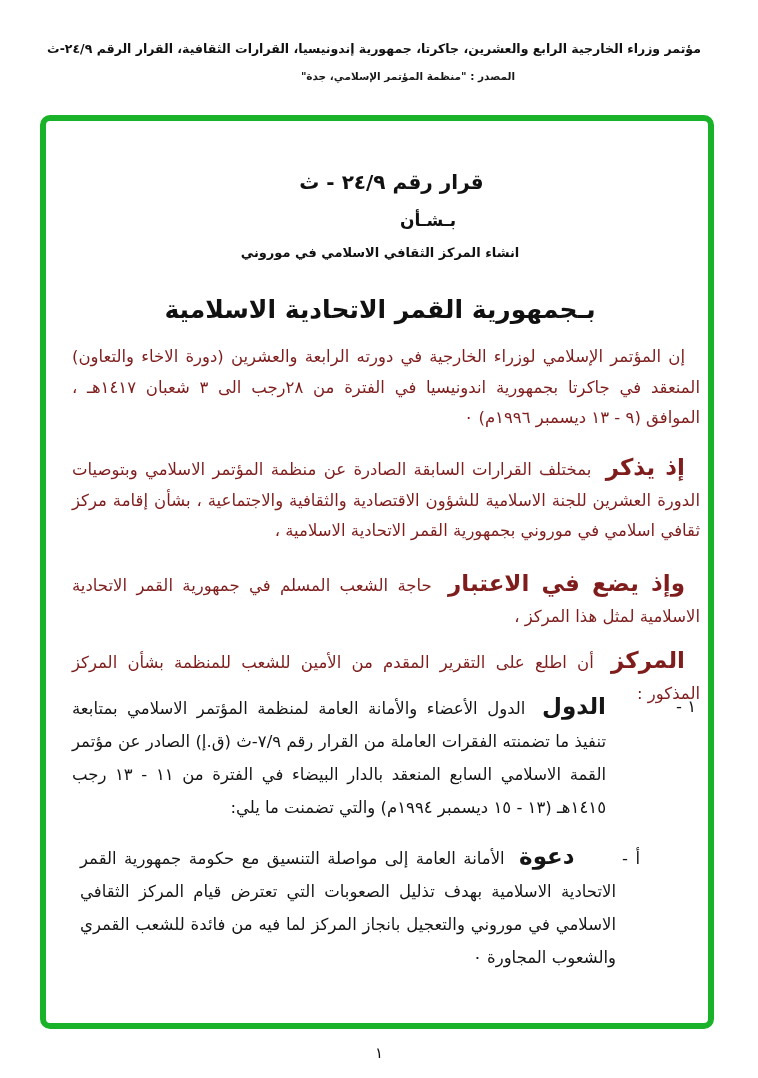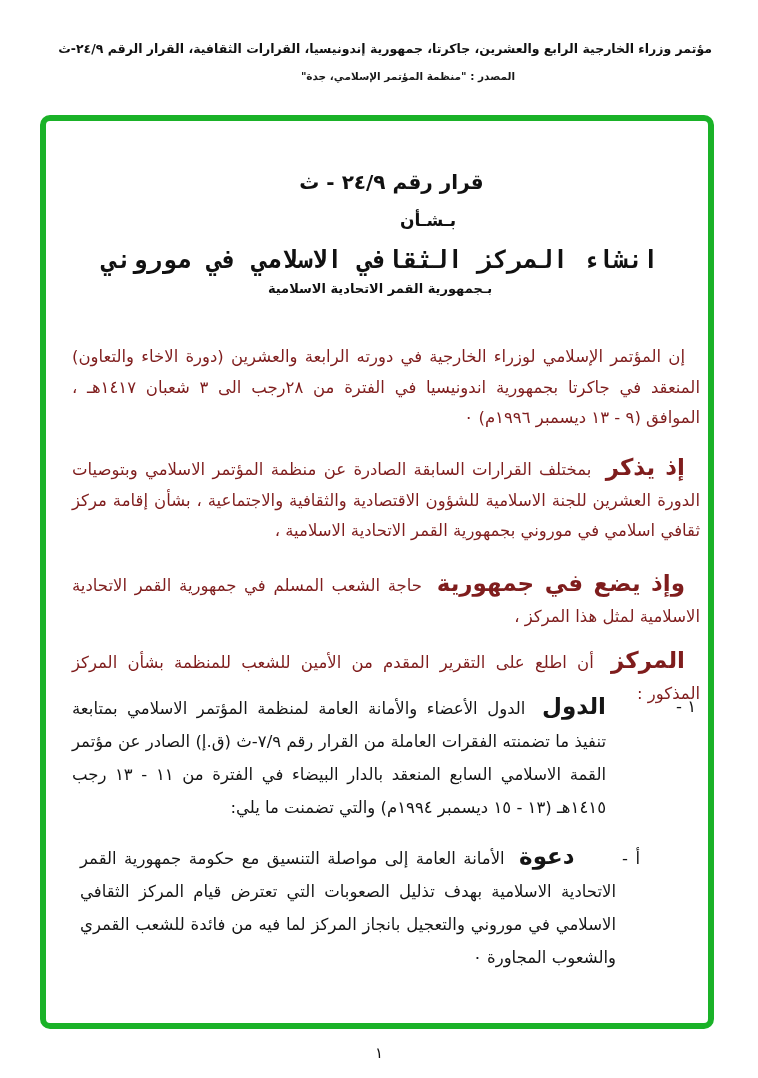--- a/index.html
+++ b/index.html
@@ -7,36 +7,36 @@
   body {
     position:relative;
     background:#ffffff;
     font-family:"DejaVu Sans", sans-serif;
     color:#151515;
     direction:rtl;
     overflow:hidden;
   }
   .hdr1 {
     position:absolute; top:40px; right:46px; left:36px;
-    text-align:right; font-weight:bold; font-size:12.5px; line-height:18px;
+    text-align:center; font-weight:bold; font-size:12.5px; line-height:18px;
     color:#101010; white-space:nowrap;
   }
   .hdr2 {
     position:absolute; top:70px; left:278px; width:260px;
     text-align:center; font-weight:bold; font-size:10.5px; color:#181818;
   }
   .doc-border {
     position:absolute; left:40px; top:115px; width:674px; height:914px;
     border:6px solid #1ab228; border-radius:10px; background:transparent;
   }
   .t-line { position:absolute; left:46px; width:668px; text-align:center; font-weight:bold; color:#111; }
   .t1 { top:170px; font-size:20px;padding-left:23px; }
   .t2 { top:210px; font-size:17px;margin-left:48px; }
-  .t3 { top:245px; font-size:25px;font-family:Liberation Mono, monospace; }
-  .t4 { top:281px; font-size:13px; }
+  .t3 { top:245px; font-size:13px; }
+  .t4 { top:295px; font-size:25px; }
   .para {
     position:absolute; right:58px; width:628px;
     text-align:justify; font-size:16.5px; line-height:30.5px;
     text-indent:15px; color:#7f1d1d;
   }
   .p1 { top:342px; }
   .p2 { top:452px; }
   .p3 { top:568px; }
   .p4 { top:645px; }
   .lead { font-weight:bold; font-size:23px; margin-left:7px; }
@@ -73,21 +73,21 @@
 <p class="para p1">
   <span>إن المؤتمر الإسلامي لوزراء الخارجية في دورته الرابعة والعشرين (دورة الاخاء والتعاون) المنعقد في جاكرتا بجمهورية اندونيسيا في الفترة من ٢٨رجب الى ٣ شعبان ١٤١٧هـ ، الموافق (٩ - ١٣ ديسمبر ١٩٩٦م) ٠</span>
 </p>
 
 <p class="para p2">
   <span class="lead">إذ يذكر</span>
   <span>بمختلف القرارات السابقة الصادرة عن منظمة المؤتمر الاسلامي وبتوصيات الدورة العشرين للجنة الاسلامية للشؤون الاقتصادية والثقافية والاجتماعية ، بشأن إقامة مركز ثقافي اسلامي في موروني بجمهورية القمر الاتحادية الاسلامية ،</span>
 </p>
 
 <p class="para p3">
-  <span class="lead">وإذ يضع في جمهورية</span>
+  <span class="lead">وإذ يضع في الاعتبار</span>
   <span>حاجة الشعب المسلم في جمهورية القمر الاتحادية الاسلامية لمثل هذا المركز ،</span>
 </p>
 
 <p class="para p4">
   <span class="lead">المركز</span>
   <span>أن اطلع على التقرير المقدم من الأمين للشعب للمنظمة بشأن المركز المذكور :</span>
 </p>
 
 <div class="list-row">
   <div class="item-marker">١ -</div>

